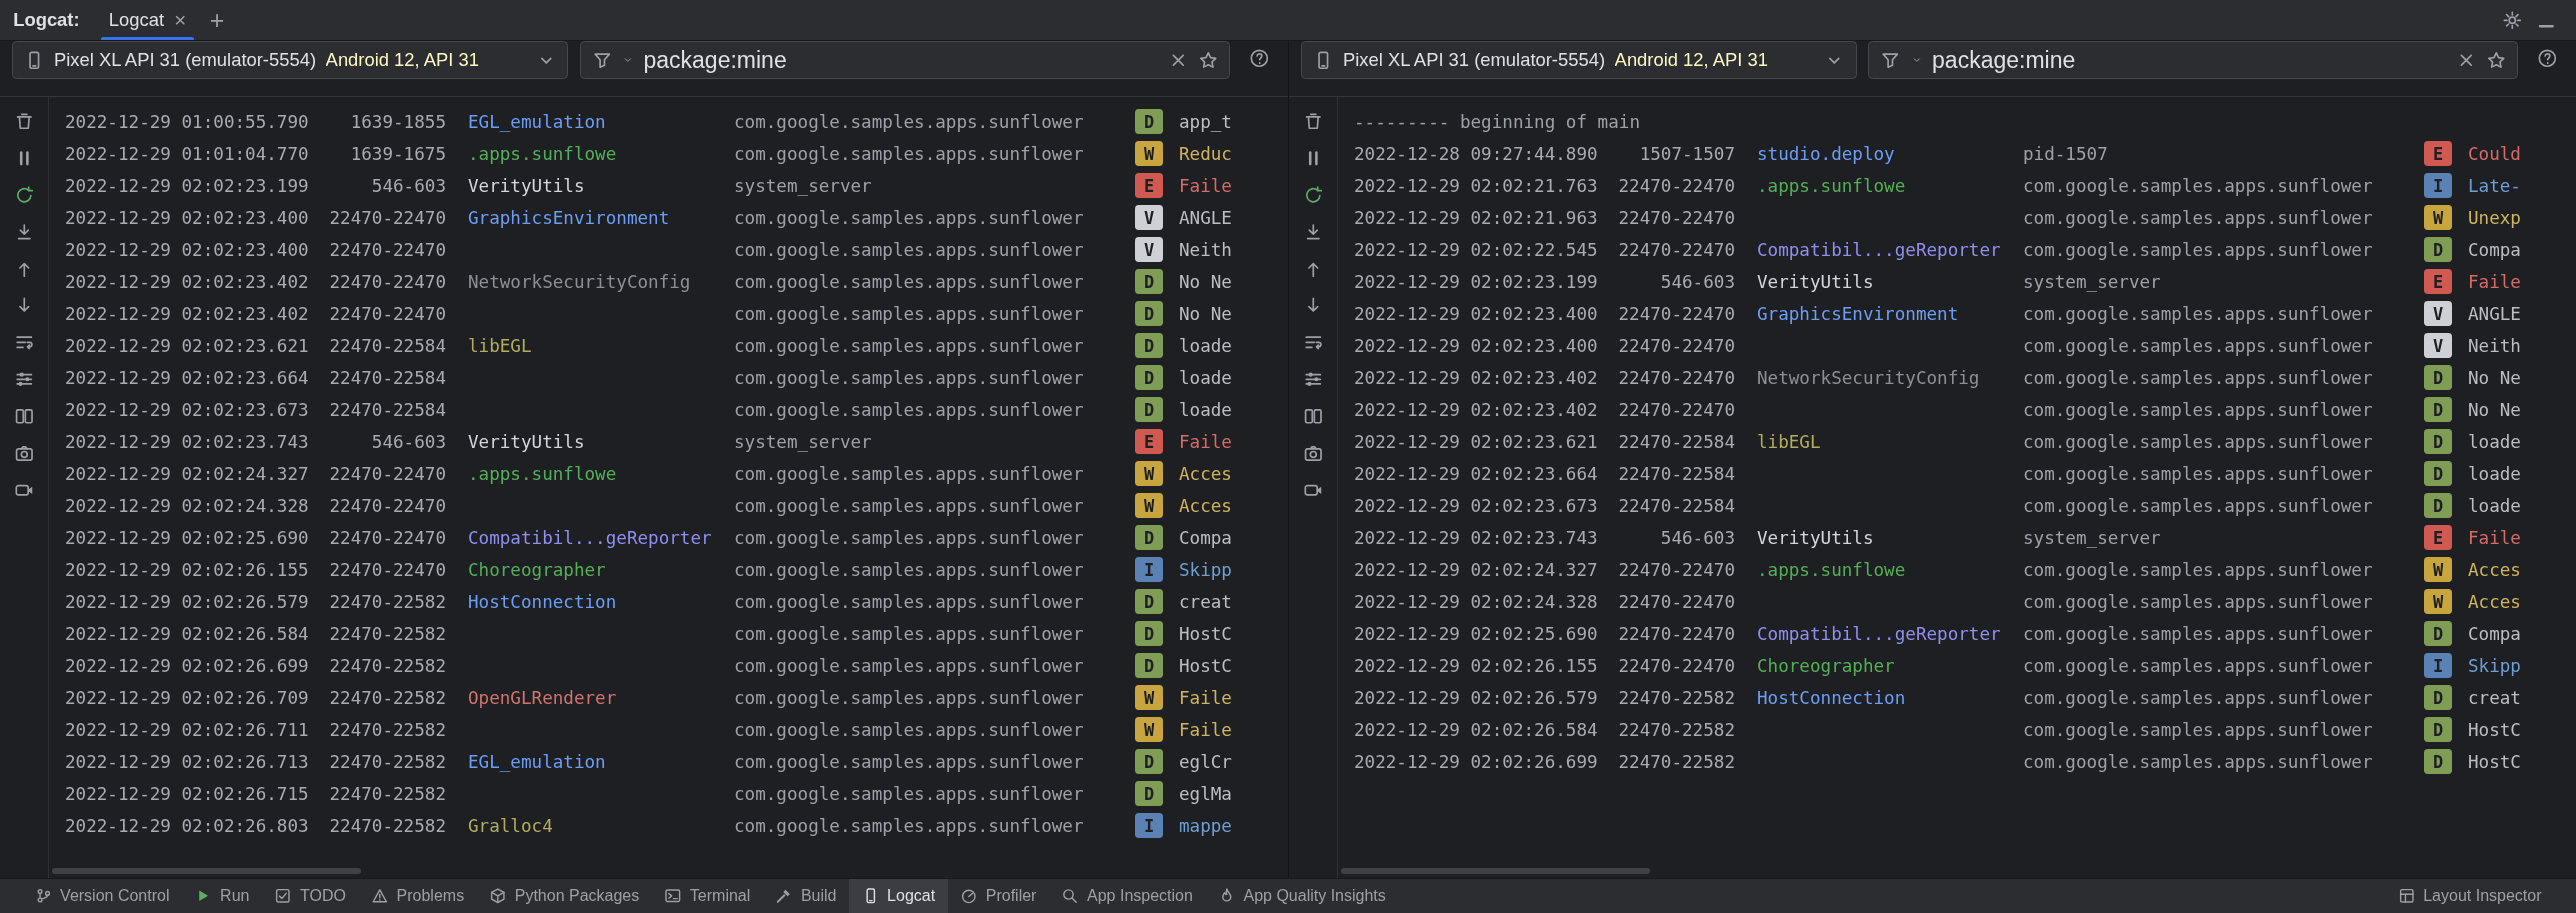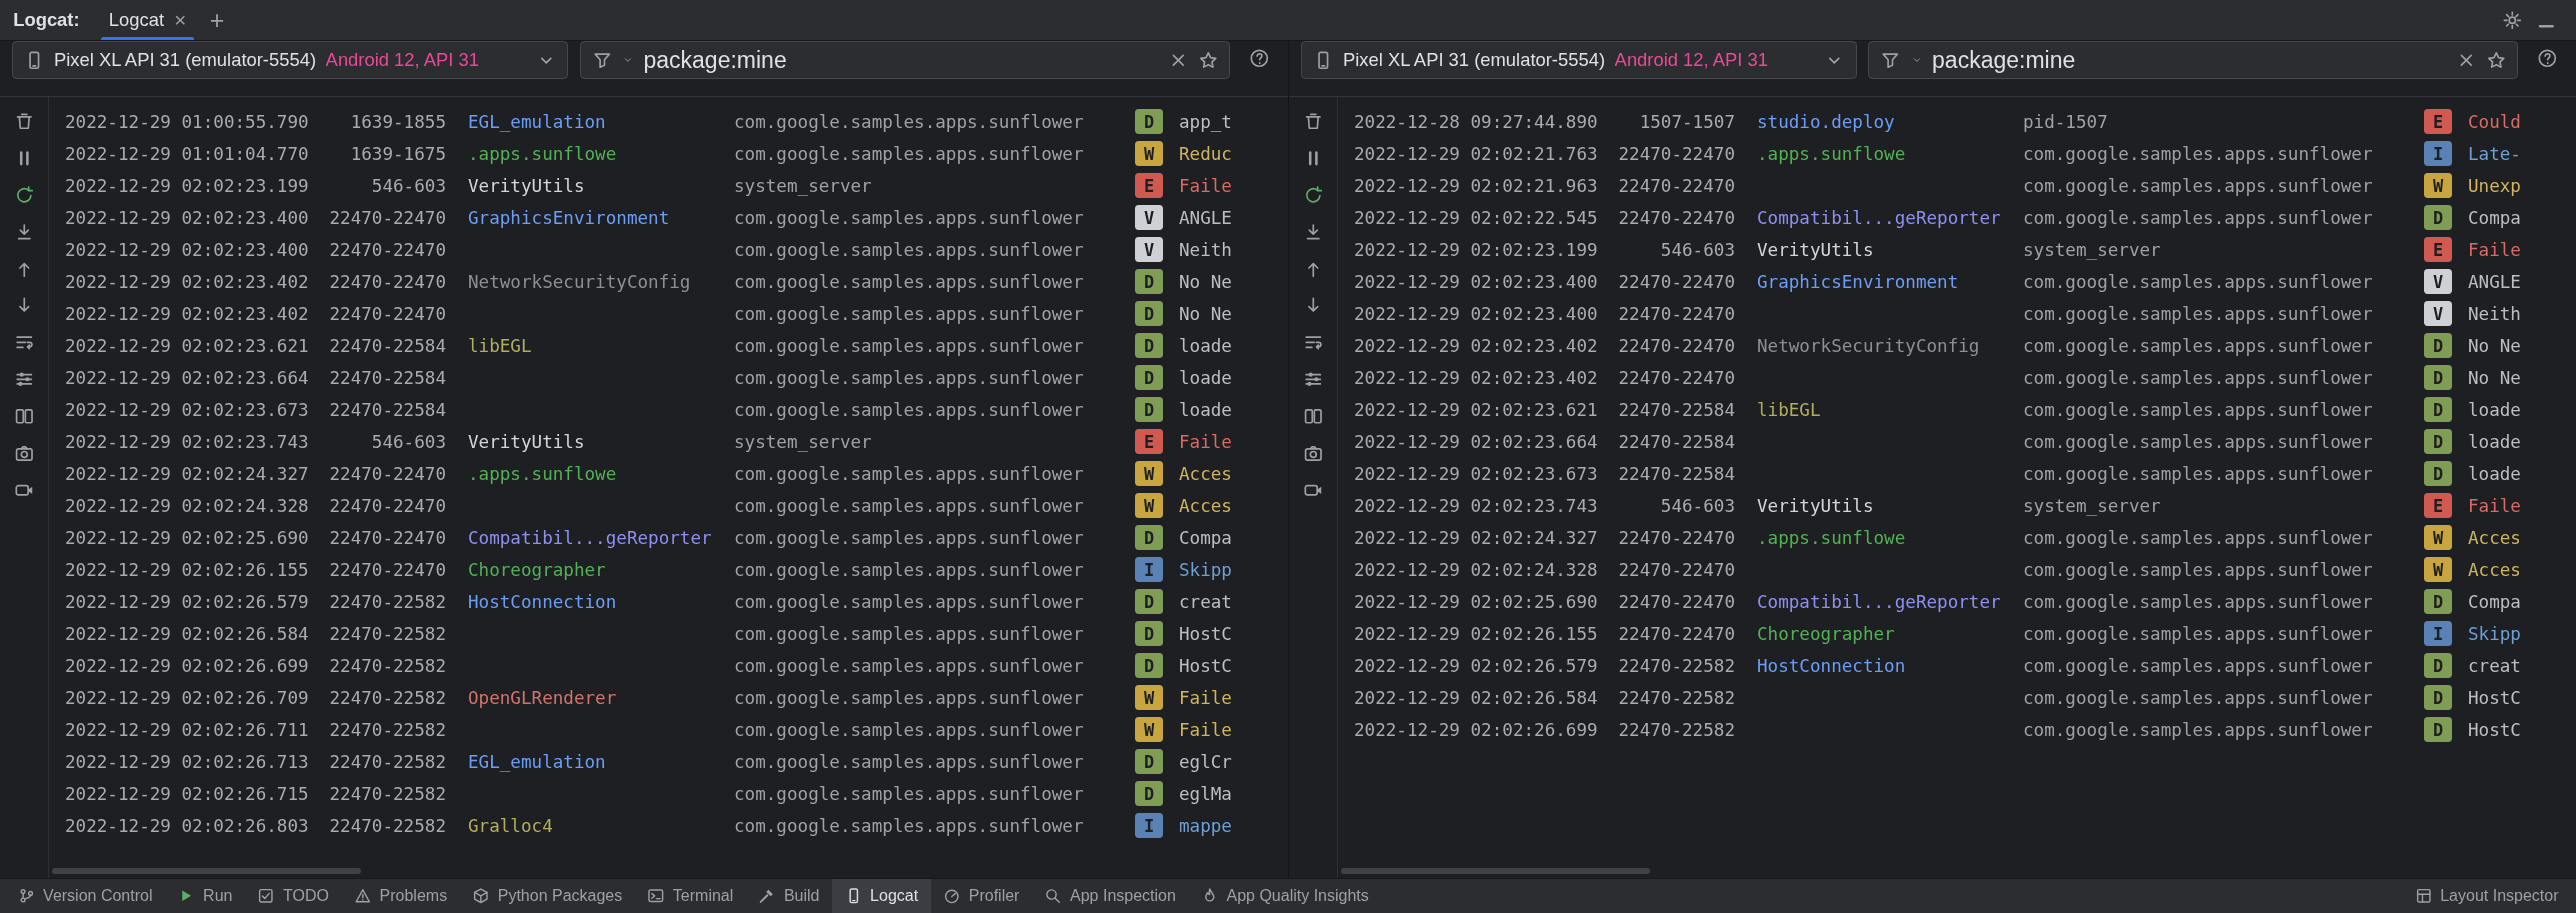--- a/index.html
+++ b/index.html
@@ -20,21 +20,21 @@
   
   .panes{flex:1;display:flex;min-height:0;}
   .pane{width:50%;display:flex;flex-direction:column;min-width:0;}
   .pane + .pane{border-left:1.5px solid #131416;}
   .pane-header{height:56px;flex:none;display:flex;gap:11.8px;padding:0 11.8px;border-bottom:0.7px solid #34363a;}
   .combo{height:38px;display:flex;align-items:center;gap:9.6px;padding:0 11px;background:#2b2d30;border:0.7px solid #46484e;border-radius:4.4px;min-width:0;}
   .device-select{flex:0 0 44%;}
   .filter-box{flex:1;}
   .combo .icon{color:#9da0a6;flex:none;}
   .dev-name{font-size:18.4px;color:#dfe1e5;white-space:nowrap;}
-  .dev-details{font-size:18.4px;color:#ec4899;white-space:nowrap;overflow:hidden;text-overflow:ellipsis;flex:1;}
+  .dev-details{font-size:18.4px;color:#fef9c3;white-space:nowrap;overflow:hidden;text-overflow:ellipsis;flex:1;}
   .chev{margin-left:auto;}
   .filter-text{font-size:23px;color:#dfe1e5;flex:1;white-space:nowrap;overflow:hidden;}
   .fi-action{color:#9da0a6;flex:none;}
   .help-btn{width:34px;height:34px;flex:none;display:flex;align-items:center;justify-content:center;color:#9da0a6;background:none;border:none;}
 
   .pane-body{flex:1;display:flex;min-height:0;}
   .gutter{width:49px;flex:none;border-right:0.7px solid #2e3033;display:flex;flex-direction:column;align-items:center;padding-top:8.8px;gap:5.9px;}
   .gut-btn{width:34px;height:31px;display:flex;align-items:center;justify-content:center;border-radius:4.4px;color:#9da0a6;}
   .gut-btn[data-name="restart-logcat-button"]{color:var(--restart-green);}
 
@@ -49,21 +49,21 @@
   .c-msg{flex:1;margin-left:16px;overflow:hidden;color:var(--msg-default);}
   .c-sep{color:#9da1a8;}
   .msg-W{color:var(--msg-W);} .msg-E{color:var(--msg-E);} .msg-I{color:var(--msg-I);}
   .lv-V{background:var(--level-V-bg);} .lv-D{background:var(--level-D-bg);} .lv-I{background:var(--level-I-bg);}
   .lv-W{background:var(--level-W-bg);} .lv-E{background:var(--level-E-bg);}
   .tag-blue{color:var(--tag-blue);} .tag-green{color:var(--tag-green);} .tag-yellow{color:var(--tag-yellow);}
   .tag-gray{color:var(--tag-gray);} .tag-red{color:var(--tag-red);} .tag-indigo{color:var(--tag-indigo);} .tag-default{color:var(--tag-default);}
   .hscroll{position:absolute;left:2.9px;bottom:3.7px;height:6.6px;width:309px;border-radius:3.7px;background:#4a4d52;opacity:.75;}
 
   
-  .status-bar{height:35px;flex:none;display:flex;align-items:center;justify-content:space-between;background:#2b2d30;border-top:0.7px solid #17181b;padding:0 5px;gap:24px;}
+  .status-bar{height:35px;flex:none;display:flex;align-items:center;justify-content:space-between;background:#2b2d30;border-top:0.7px solid #17181b;padding:0 22px;gap:24px;}
   .sb-group{display:flex;align-items:center;height:100%;}
   .sb-item{display:flex;align-items:center;gap:8px;height:100%;padding:0 12.5px;font-size:16px;color:#9da0a6;}
   .sb-item.active{color:#dfe1e5;background:#3b3d42;}
   .sb-item .icon svg{width:17.6px;height:17.6px;}
   .sb-item[data-name="statusbar-item-run"] .icon{color:var(--restart-green);}
 
   .icon{display:inline-flex;}
   .icon svg{width:20.6px;height:20.6px;display:block;}
   .icon.tiny svg{width:11.8px;height:11.8px;}
   svg .f{fill:currentColor;stroke:none;}
@@ -392,20 +392,21 @@
               <span class="icon" data-name="record-screen-icon">
                 <svg viewBox="0 0 16 16" fill="none" stroke="currentColor" stroke-width="1.3" stroke-linecap="round" stroke-linejoin="round">
                   <rect x="1.8" y="4.4" width="9.2" height="7.2" rx="1.5"></rect>
                   <path class="f" d="M11.2 7.3l3-2.1v5.6l-3-2.1z"></path>
                 </svg>
               </span>
             </div>
           </div>
         <div class="log-area" data-name="log-area">
           <div class="log-rows" data-name="log-rows">
+              <div class="log-row" data-name="log-row"><span class="c-sep" data-name="log-separator-text">--------- beginning of main</span></div>
               <div class="log-row" data-name="log-row"><span class="c-time" data-name="log-timestamp">2022-12-28 09:27:44.890</span><span class="c-pid" data-name="log-pid-tid">1507-1507</span><span class="c-tag tag-blue" data-name="log-tag">studio.deploy</span><span class="c-pkg" data-name="log-package">pid-1507</span><span class="badge lv-E" data-name="log-level-badge">E</span><span class="c-msg msg-E" data-name="log-message">Could</span></div>
               <div class="log-row" data-name="log-row"><span class="c-time" data-name="log-timestamp">2022-12-29 02:02:21.763</span><span class="c-pid" data-name="log-pid-tid">22470-22470</span><span class="c-tag tag-green" data-name="log-tag">.apps.sunflowe</span><span class="c-pkg" data-name="log-package">com.google.samples.apps.sunflower</span><span class="badge lv-I" data-name="log-level-badge">I</span><span class="c-msg msg-I" data-name="log-message">Late-</span></div>
               <div class="log-row" data-name="log-row"><span class="c-time" data-name="log-timestamp">2022-12-29 02:02:21.963</span><span class="c-pid" data-name="log-pid-tid">22470-22470</span><span class="c-tag tag-default" data-name="log-tag"></span><span class="c-pkg" data-name="log-package">com.google.samples.apps.sunflower</span><span class="badge lv-W" data-name="log-level-badge">W</span><span class="c-msg msg-W" data-name="log-message">Unexp</span></div>
               <div class="log-row" data-name="log-row"><span class="c-time" data-name="log-timestamp">2022-12-29 02:02:22.545</span><span class="c-pid" data-name="log-pid-tid">22470-22470</span><span class="c-tag tag-indigo" data-name="log-tag">Compatibil...geReporter</span><span class="c-pkg" data-name="log-package">com.google.samples.apps.sunflower</span><span class="badge lv-D" data-name="log-level-badge">D</span><span class="c-msg msg-D" data-name="log-message">Compa</span></div>
               <div class="log-row" data-name="log-row"><span class="c-time" data-name="log-timestamp">2022-12-29 02:02:23.199</span><span class="c-pid" data-name="log-pid-tid">546-603</span><span class="c-tag tag-default" data-name="log-tag">VerityUtils</span><span class="c-pkg" data-name="log-package">system_server</span><span class="badge lv-E" data-name="log-level-badge">E</span><span class="c-msg msg-E" data-name="log-message">Faile</span></div>
               <div class="log-row" data-name="log-row"><span class="c-time" data-name="log-timestamp">2022-12-29 02:02:23.400</span><span class="c-pid" data-name="log-pid-tid">22470-22470</span><span class="c-tag tag-blue" data-name="log-tag">GraphicsEnvironment</span><span class="c-pkg" data-name="log-package">com.google.samples.apps.sunflower</span><span class="badge lv-V" data-name="log-level-badge">V</span><span class="c-msg msg-V" data-name="log-message">ANGLE</span></div>
               <div class="log-row" data-name="log-row"><span class="c-time" data-name="log-timestamp">2022-12-29 02:02:23.400</span><span class="c-pid" data-name="log-pid-tid">22470-22470</span><span class="c-tag tag-default" data-name="log-tag"></span><span class="c-pkg" data-name="log-package">com.google.samples.apps.sunflower</span><span class="badge lv-V" data-name="log-level-badge">V</span><span class="c-msg msg-V" data-name="log-message">Neith</span></div>
               <div class="log-row" data-name="log-row"><span class="c-time" data-name="log-timestamp">2022-12-29 02:02:23.402</span><span class="c-pid" data-name="log-pid-tid">22470-22470</span><span class="c-tag tag-gray" data-name="log-tag">NetworkSecurityConfig</span><span class="c-pkg" data-name="log-package">com.google.samples.apps.sunflower</span><span class="badge lv-D" data-name="log-level-badge">D</span><span class="c-msg msg-D" data-name="log-message">No Ne</span></div>
               <div class="log-row" data-name="log-row"><span class="c-time" data-name="log-timestamp">2022-12-29 02:02:23.402</span><span class="c-pid" data-name="log-pid-tid">22470-22470</span><span class="c-tag tag-default" data-name="log-tag"></span><span class="c-pkg" data-name="log-package">com.google.samples.apps.sunflower</span><span class="badge lv-D" data-name="log-level-badge">D</span><span class="c-msg msg-D" data-name="log-message">No Ne</span></div>
               <div class="log-row" data-name="log-row"><span class="c-time" data-name="log-timestamp">2022-12-29 02:02:23.621</span><span class="c-pid" data-name="log-pid-tid">22470-22584</span><span class="c-tag tag-yellow" data-name="log-tag">libEGL</span><span class="c-pkg" data-name="log-package">com.google.samples.apps.sunflower</span><span class="badge lv-D" data-name="log-level-badge">D</span><span class="c-msg msg-D" data-name="log-message">loade</span></div>

